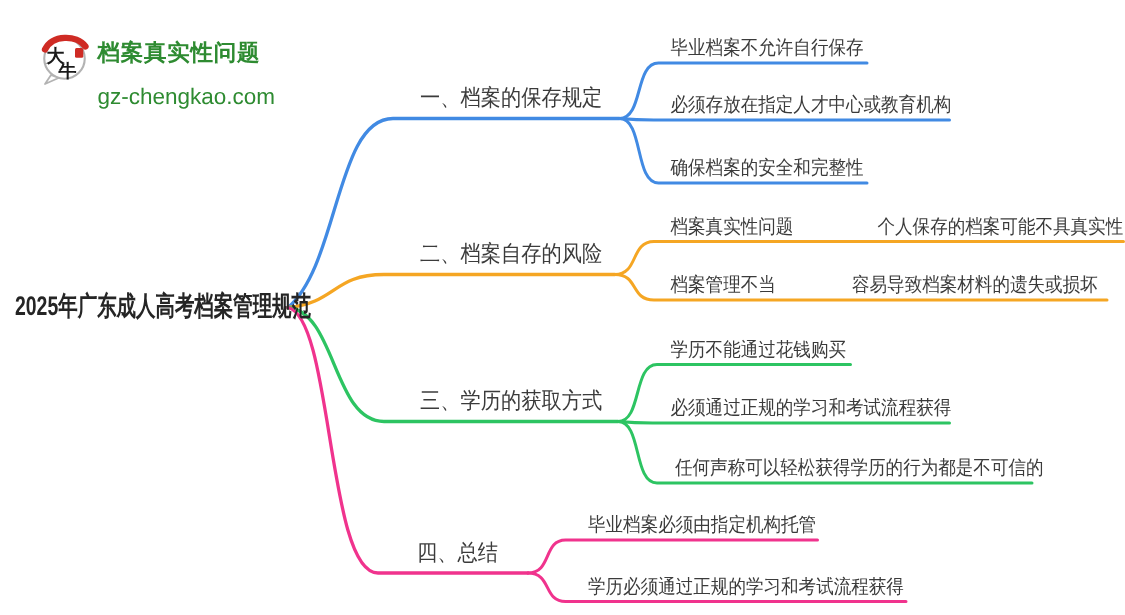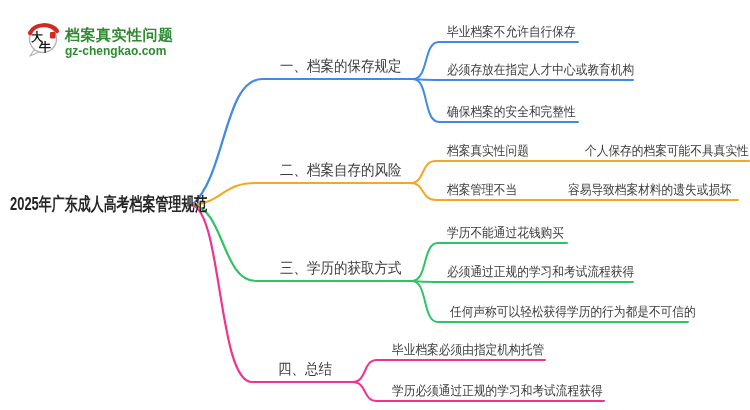--- a/index.html
+++ b/index.html
@@ -8,21 +8,21 @@
   #wires{position:absolute;left:0;top:0;width:750px;height:410px;}
   .node{position:absolute;white-space:nowrap;color:#3b3b3b;transform:scale(0.9,1);
         transform-origin:0 0;}
   .leaf{font-size:13px;line-height:15px;}
   .bn{font-size:15px;line-height:17px;}
   .root{position:absolute;white-space:nowrap;font-size:18px;line-height:22px;font-weight:bold;
         color:#252525;transform:scale(0.72,1);transform-origin:0 0;}
   .logo{position:absolute;left:12px;top:8px;width:200px;height:52px;}
   .logo-title{position:absolute;left:53px;top:18px;font-size:15px;font-weight:bold;color:#2e8b31;
               letter-spacing:0.5px;}
-  .logo-url{position:absolute;left:53px;top:36px;font-size:12px;font-weight:bold;color:#2e8b31;}
+  .logo-url{position:absolute;left:53px;top:48px;font-size:15px;font-weight:normal;color:#2e8b31;}
   .logo-badge{position:absolute;left:14px;top:12px;}
 </style>
 </head>
 <body>
 
 <div id="stage">
 
   <svg id="wires" viewBox="0 0 750 410" fill="none" stroke-linecap="round" stroke-width="2.2">
 
     <g stroke="#418AE3">

